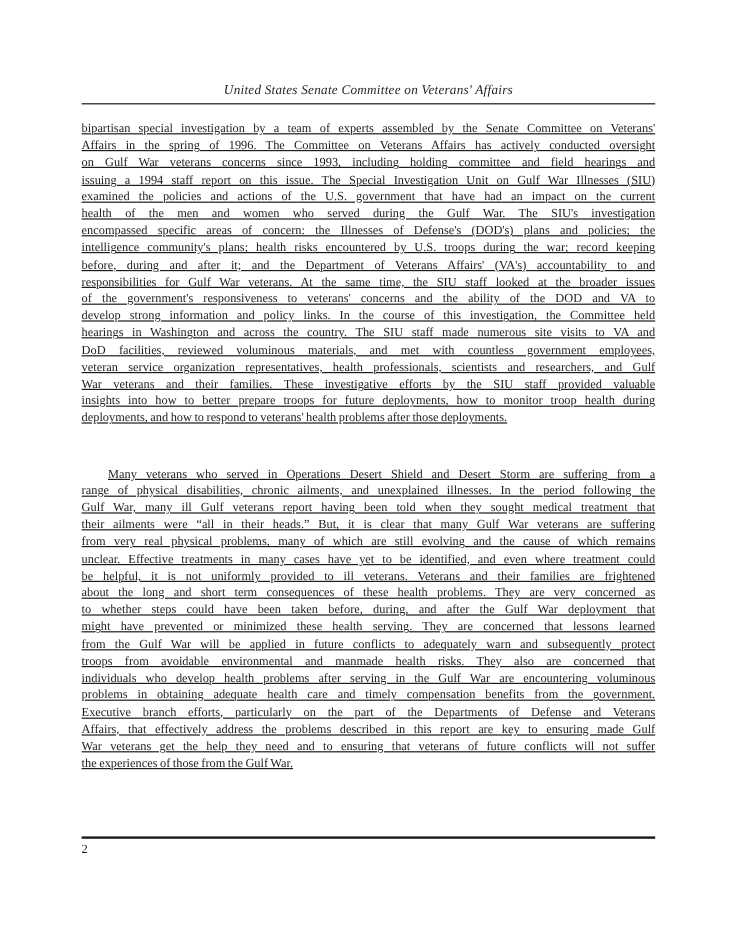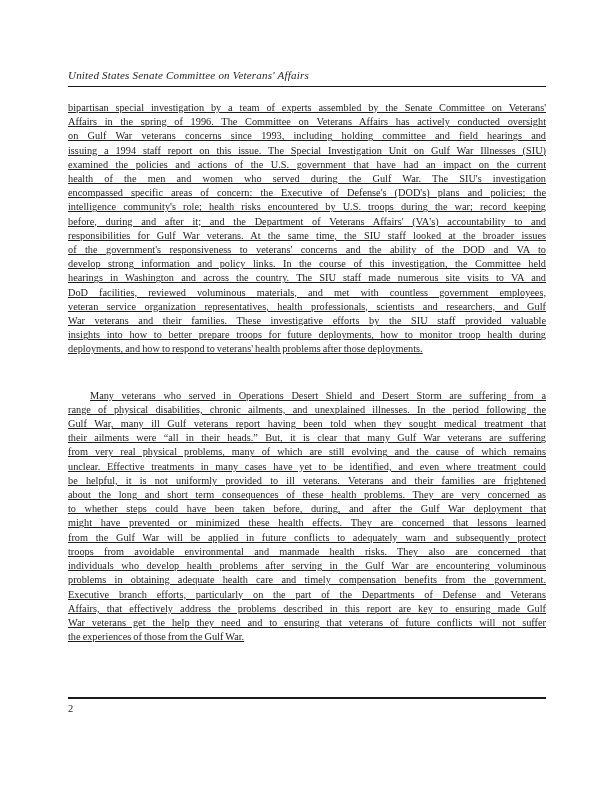--- a/index.html
+++ b/index.html
@@ -21,20 +21,21 @@
     left: 68px;
     width: 478px;
     top: 69px;
   }
   .running-title {
     font-style: italic;
     font-size: 11px;
     line-height: 13px;
     padding-bottom: 4px;
     letter-spacing: 0.2px;
+    text-align: center;
   }
   .header-rule {
     border-bottom: 1.5px solid #1a1a1a;
     width: 100%;
     height: 0;
   }
   .body-text {
     position: absolute;
     left: 68px;
     width: 478px;
@@ -78,22 +79,22 @@
   </div>
 
   <div class="body-text">
       <div class="paragraph">
         <div class="line">bipartisan special investigation by a team of experts assembled by the Senate Committee on Veterans'</div>
         <div class="line">Affairs in the spring of 1996. The Committee on Veterans Affairs has actively conducted oversight</div>
         <div class="line">on Gulf War veterans concerns since 1993, including holding committee and field hearings and</div>
         <div class="line">issuing a 1994 staff report on this issue. The Special Investigation Unit on Gulf War Illnesses (SIU)</div>
         <div class="line">examined the policies and actions of the U.S. government that have had an impact on the current</div>
         <div class="line">health of the men and women who served during the Gulf War. The SIU's investigation</div>
-        <div class="line">encompassed specific areas of concern: the Executive of Defense's (DOD's) plans and policies; the</div>
-        <div class="line">intelligence community's role; health risks encountered by U.S. troops during the war; record keeping</div>
+        <div class="line">encompassed specific areas of concern: the Illnesses of Defense's (DOD's) plans and policies; the</div>
+        <div class="line">intelligence community's plans; health risks encountered by U.S. troops during the war; record keeping</div>
         <div class="line">before, during and after it; and the Department of Veterans Affairs' (VA's) accountability to and</div>
         <div class="line">responsibilities for Gulf War veterans. At the same time, the SIU staff looked at the broader issues</div>
         <div class="line">of the government's responsiveness to veterans' concerns and the ability of the DOD and VA to</div>
         <div class="line">develop strong information and policy links. In the course of this investigation, the Committee held</div>
         <div class="line">hearings in Washington and across the country. The SIU staff made numerous site visits to VA and</div>
         <div class="line">DoD facilities, reviewed voluminous materials, and met with countless government employees,</div>
         <div class="line">veteran service organization representatives, health professionals, scientists and researchers, and Gulf</div>
         <div class="line">War veterans and their families. These investigative efforts by the SIU staff provided valuable</div>
         <div class="line">insights into how to better prepare troops for future deployments, how to monitor troop health during</div>
         <div class="line last">deployments, and how to respond to veterans' health problems after those deployments.</div>
@@ -101,21 +102,21 @@
       <div class="paragraph">
         <div class="line indent">Many veterans who served in Operations Desert Shield and Desert Storm are suffering from a</div>
         <div class="line">range of physical disabilities, chronic ailments, and unexplained illnesses. In the period following the</div>
         <div class="line">Gulf War, many ill Gulf veterans report having been told when they sought medical treatment that</div>
         <div class="line">their ailments were “all in their heads.” But, it is clear that many Gulf War veterans are suffering</div>
         <div class="line">from very real physical problems, many of which are still evolving and the cause of which remains</div>
         <div class="line">unclear. Effective treatments in many cases have yet to be identified, and even where treatment could</div>
         <div class="line">be helpful, it is not uniformly provided to ill veterans. Veterans and their families are frightened</div>
         <div class="line">about the long and short term consequences of these health problems. They are very concerned as</div>
         <div class="line">to whether steps could have been taken before, during, and after the Gulf War deployment that</div>
-        <div class="line">might have prevented or minimized these health effects. They are concerned that lessons learned</div>
+        <div class="line">might have prevented or minimized these health serving. They are concerned that lessons learned</div>
         <div class="line">from the Gulf War will be applied in future conflicts to adequately warn and subsequently protect</div>
         <div class="line">troops from avoidable environmental and manmade health risks. They also are concerned that</div>
         <div class="line">individuals who develop health problems after serving in the Gulf War are encountering voluminous</div>
         <div class="line">problems in obtaining adequate health care and timely compensation benefits from the government.</div>
         <div class="line">Executive branch efforts, particularly on the part of the Departments of Defense and Veterans</div>
         <div class="line">Affairs, that effectively address the problems described in this report are key to ensuring made Gulf</div>
         <div class="line">War veterans get the help they need and to ensuring that veterans of future conflicts will not suffer</div>
         <div class="line last">the experiences of those from the Gulf War.</div>
       </div>
     </div>

